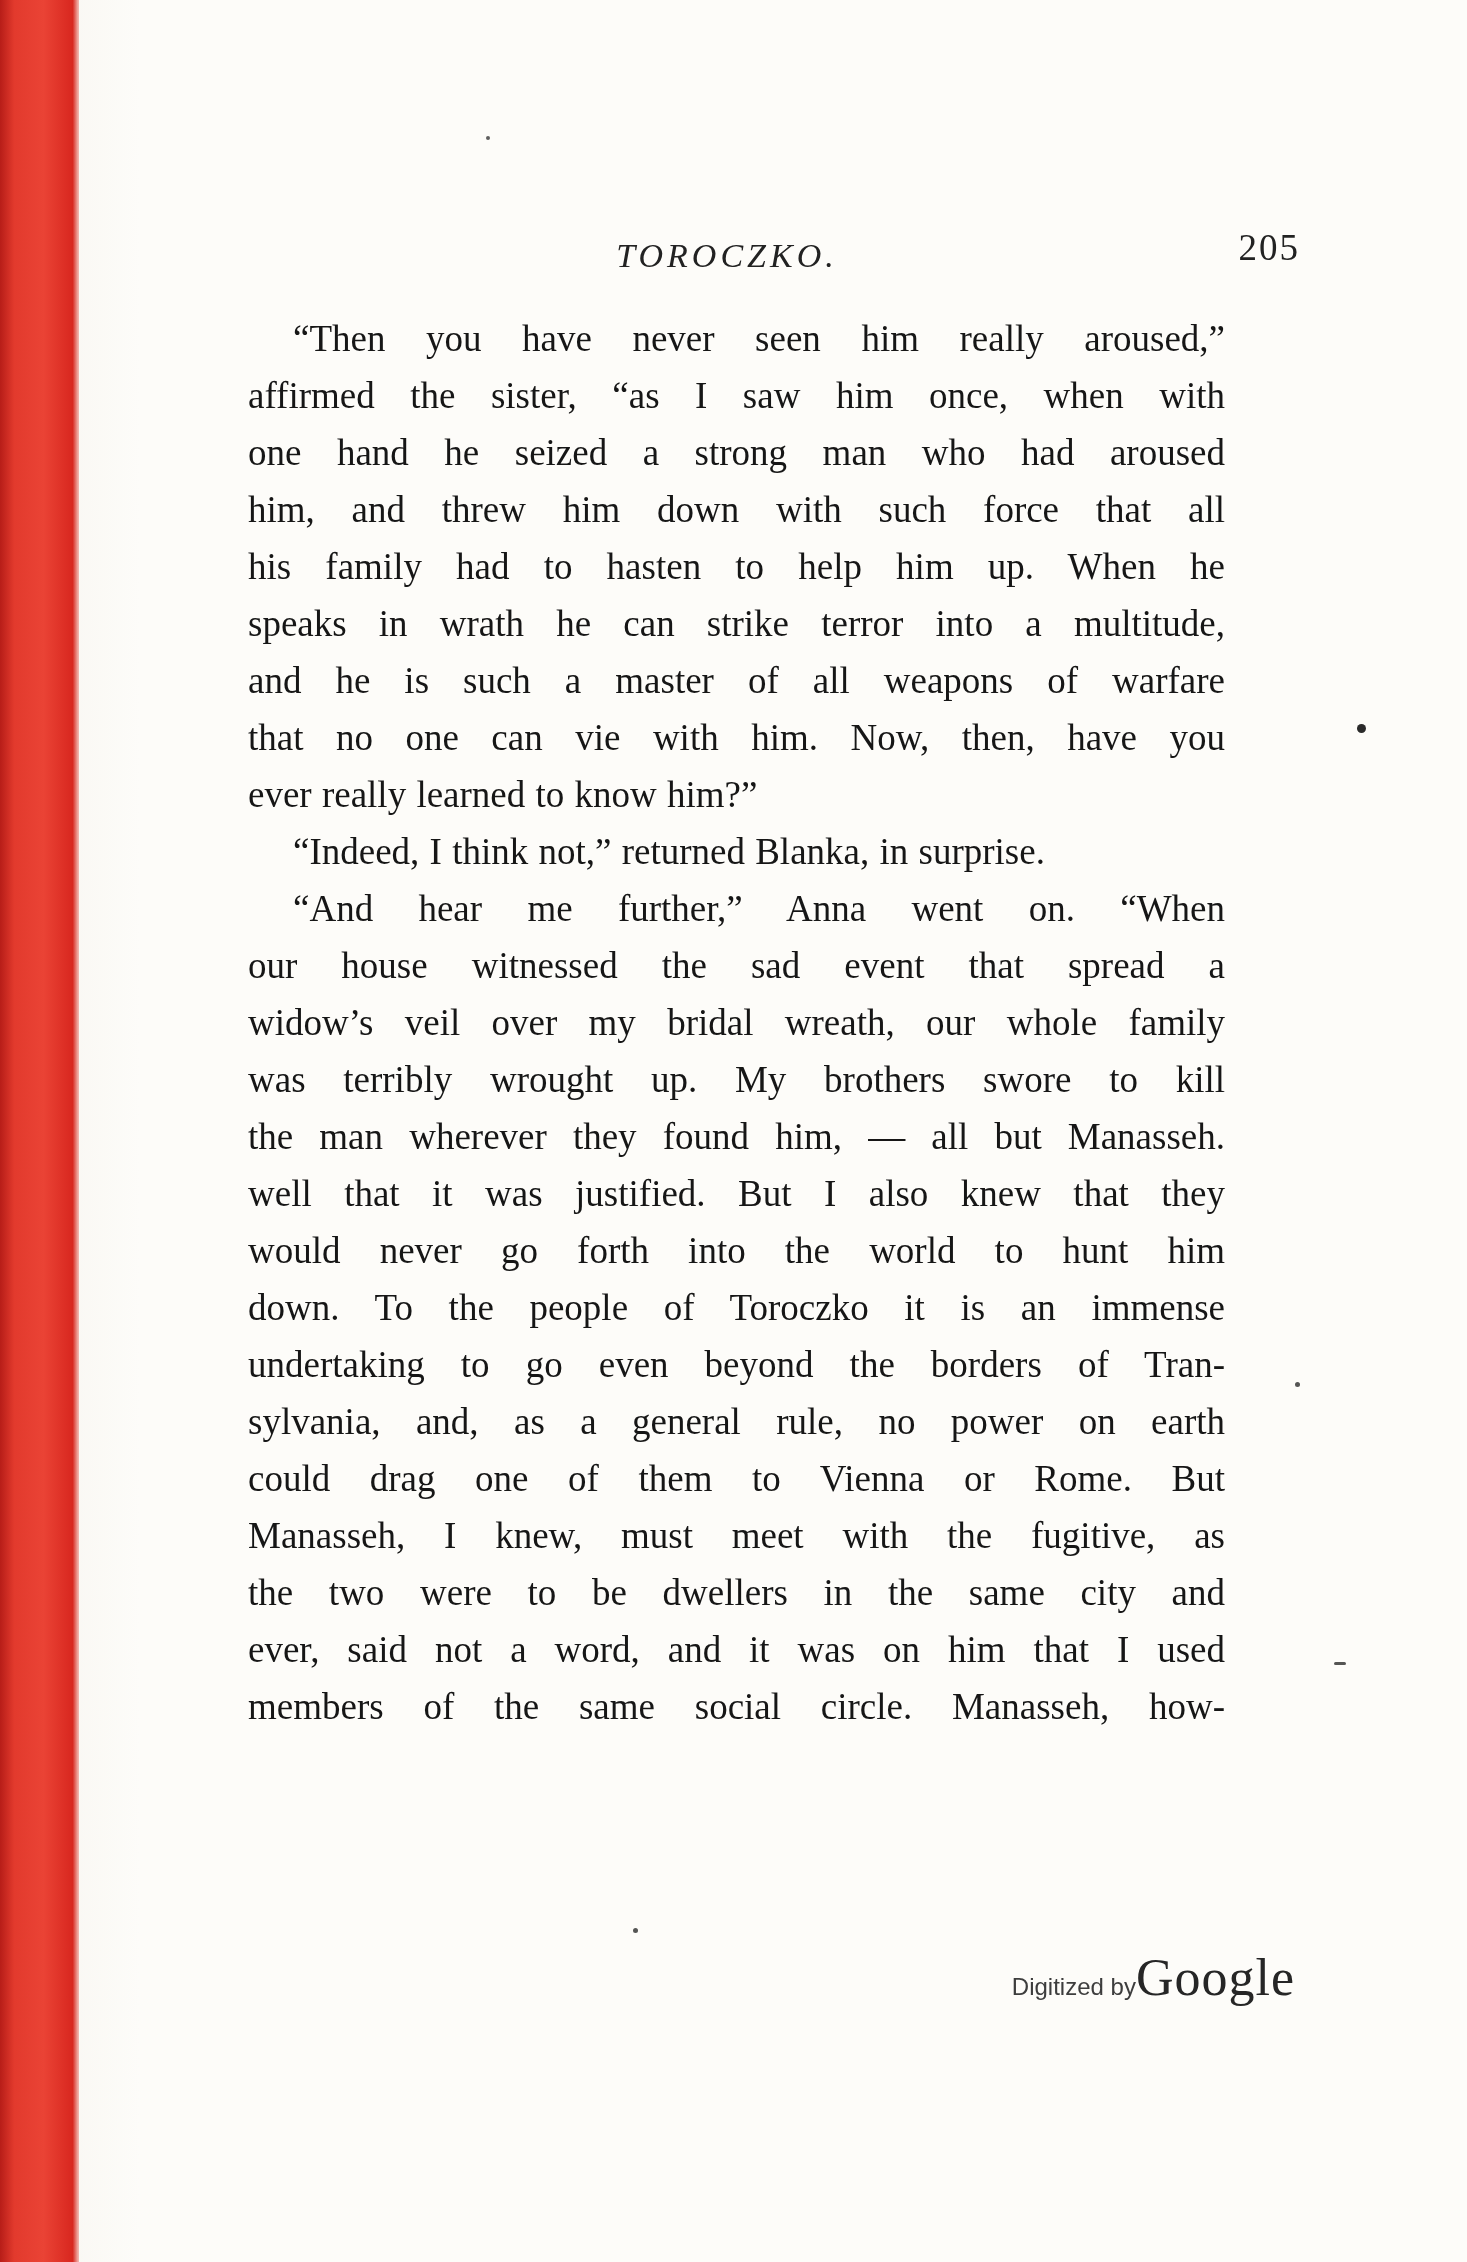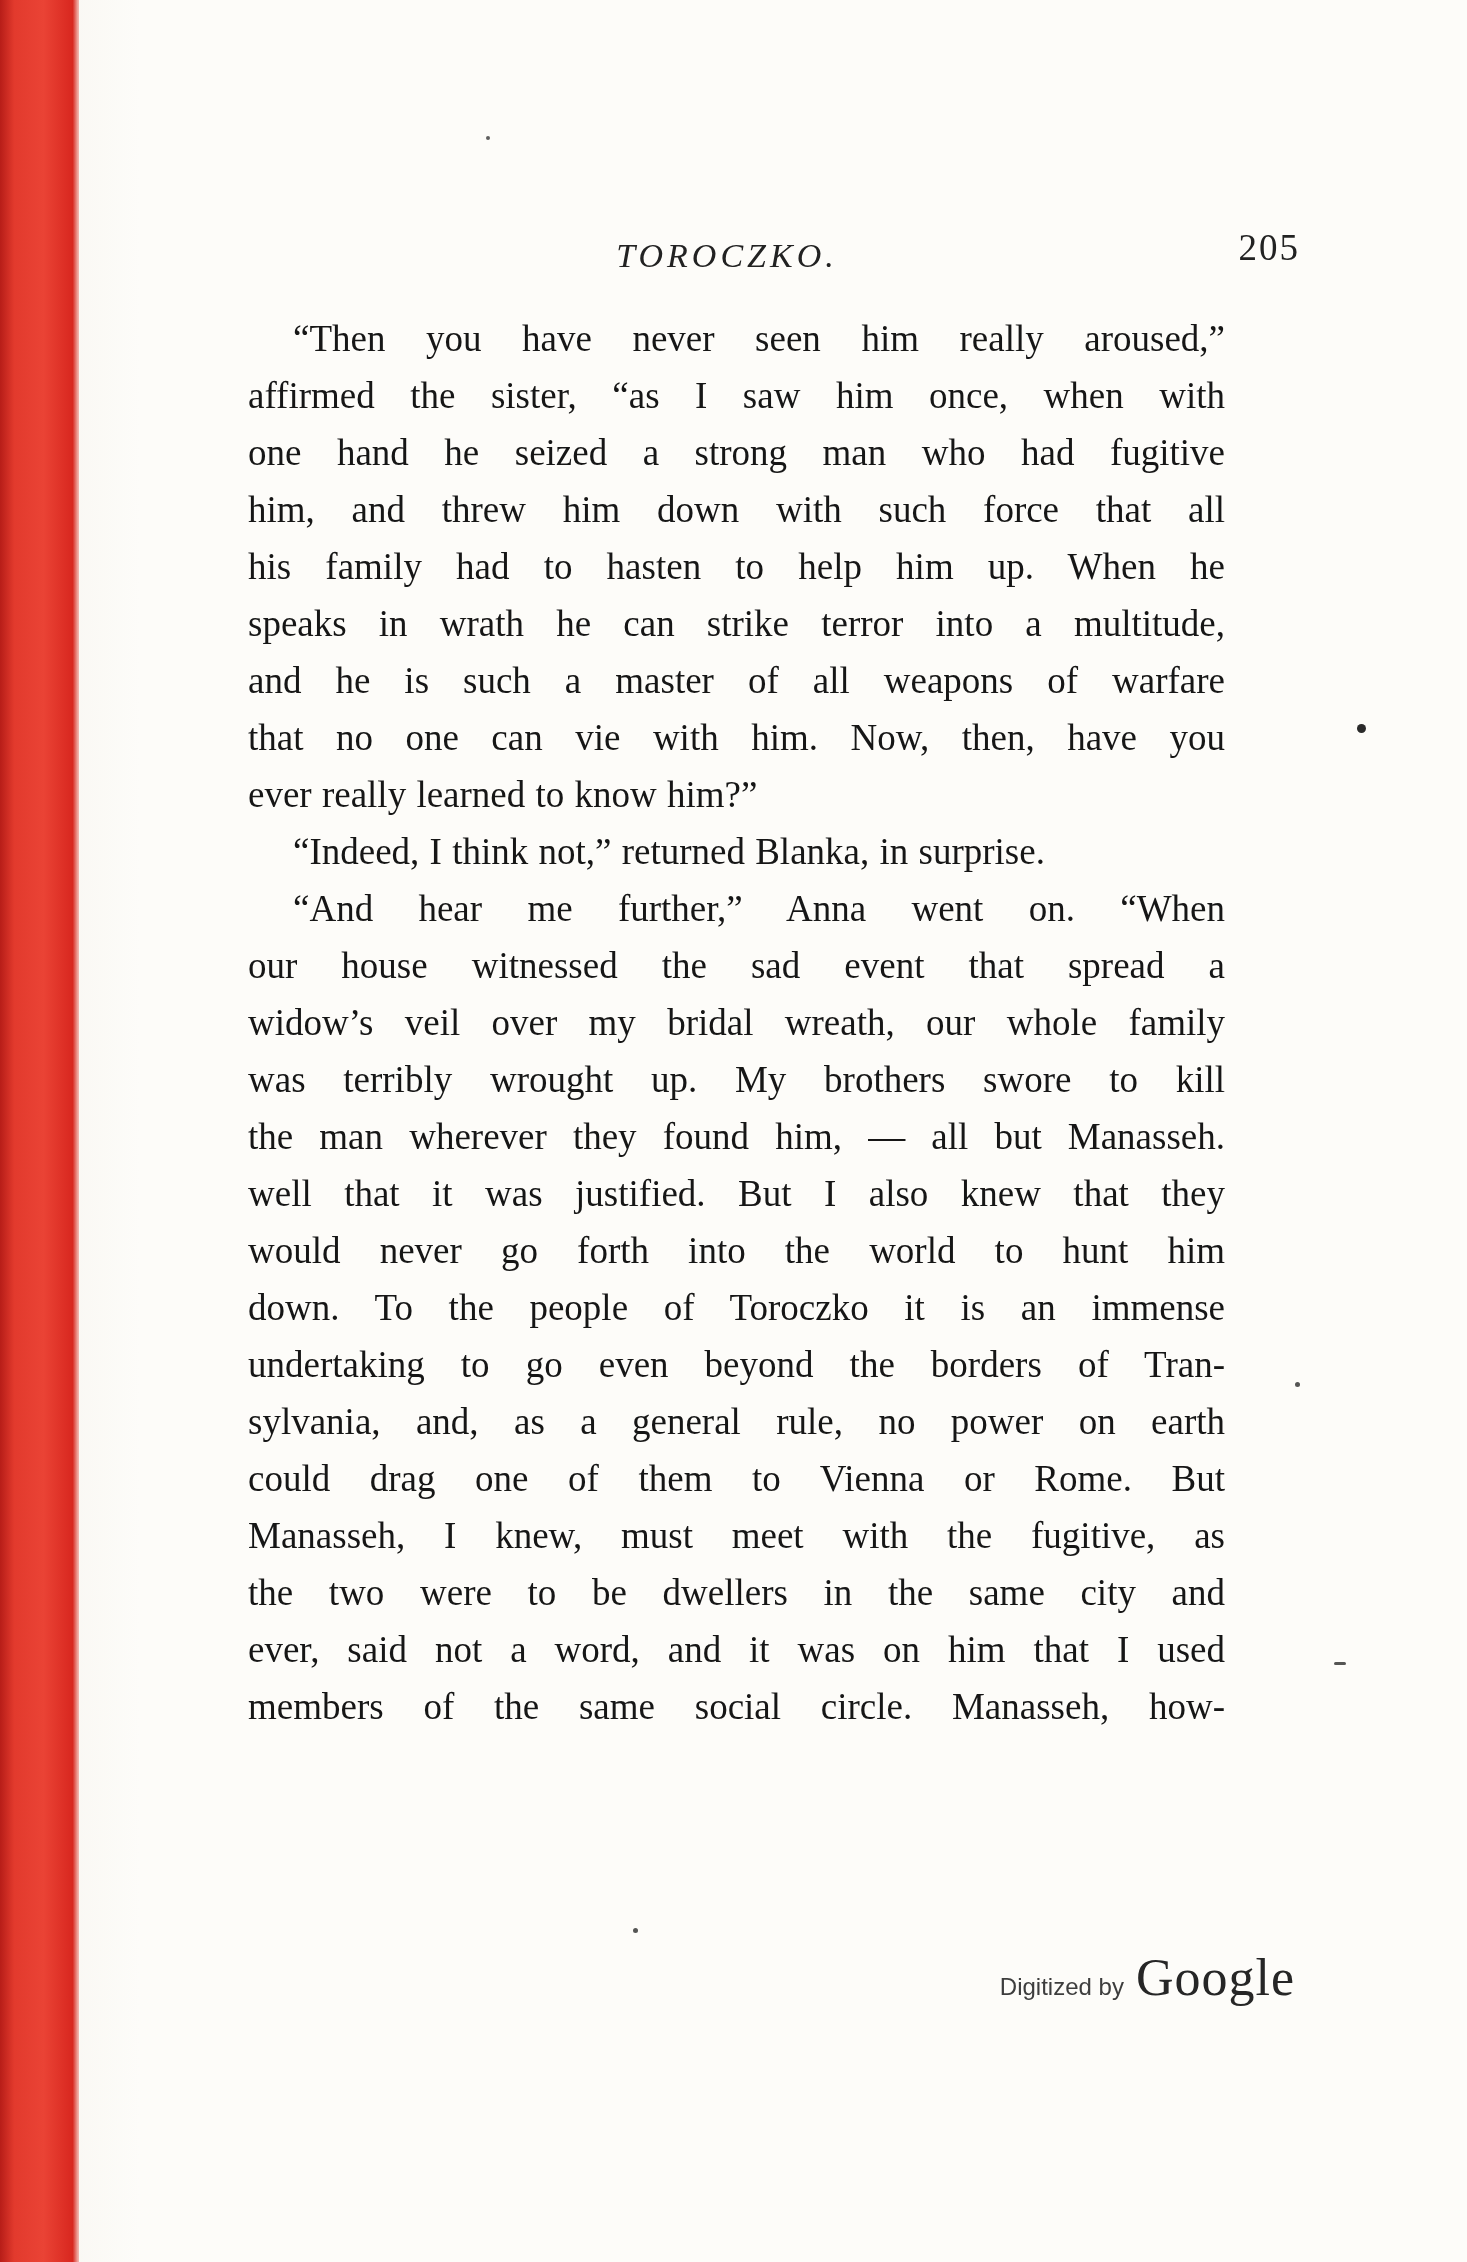--- a/index.html
+++ b/index.html
@@ -69,21 +69,21 @@
   }
   .line.first {
     text-indent: 45px;
   }
   .footer {
     position: absolute;
     right: 172px;
     top: 1948px;
     display: flex;
     align-items: baseline;
-    gap: 12px;
+    gap: 0;
   }
   .digitized-by {
     font-family: "Liberation Sans", sans-serif;
     font-size: 24px;
     color: #3d3d3d;
   }
   .google-logo {
     font-family: "Liberation Serif", serif;
     font-size: 52px;
     letter-spacing: 1px;
@@ -107,21 +107,21 @@
 
   <div class="red-strip"></div>
 
   <div class="header-title">TOROCZKO.</div>
 
   <div class="page-number">205</div>
 
   <div class="body-text" id="body-text">
       <div class="line first">“Then you have never seen him really aroused,”</div>
       <div class="line">affirmed the sister, “as I saw him once, when with</div>
-      <div class="line">one hand he seized a strong man who had fugitive</div>
+      <div class="line">one hand he seized a strong man who had aroused</div>
       <div class="line">him, and threw him down with such force that all</div>
       <div class="line">his family had to hasten to help him up. When he</div>
       <div class="line">speaks in wrath he can strike terror into a multitude,</div>
       <div class="line">and he is such a master of all weapons of warfare</div>
       <div class="line">that no one can vie with him. Now, then, have you</div>
       <div class="line final">ever really learned to know him?”</div>
       <div class="line first final">“Indeed, I think not,” returned Blanka, in surprise.</div>
       <div class="line first">“And hear me further,” Anna went on. “When</div>
       <div class="line">our house witnessed the sad event that spread a</div>
       <div class="line">widow’s veil over my bridal wreath, our whole family</div>

